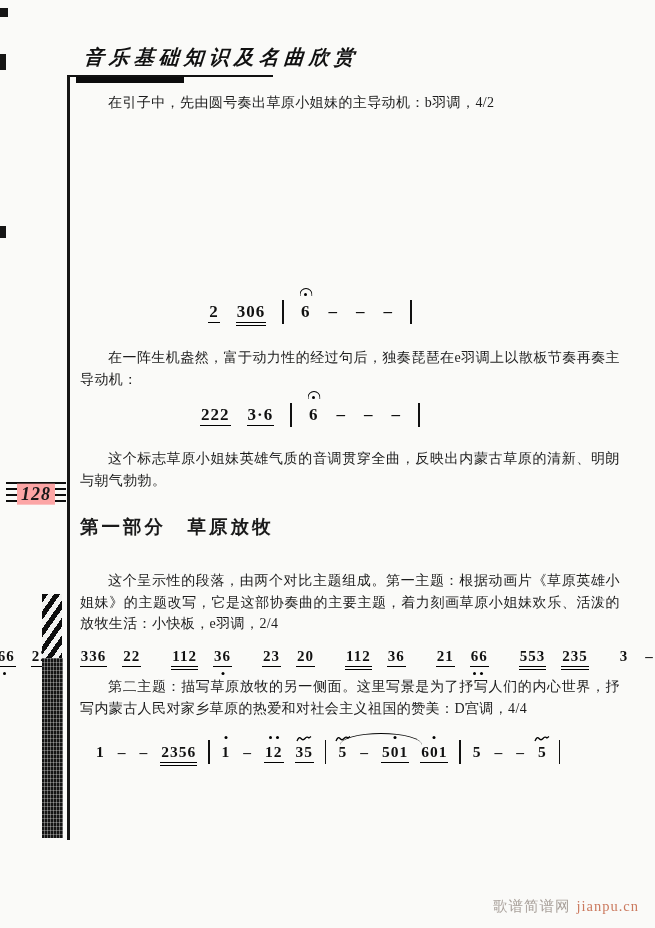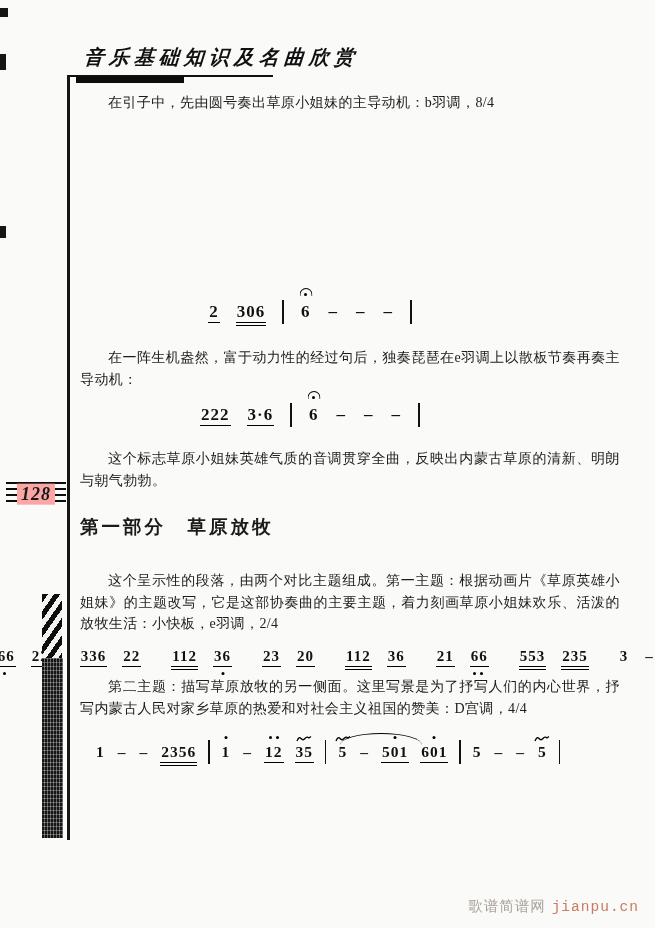--- a/index.html
+++ b/index.html
@@ -93,42 +93,42 @@
       #141414;
   }
   .edge-mark{position:absolute;background:#151515;}
   .m1{left:0;top:8px;width:8px;height:9px;}
   .m2{left:0;top:54px;width:6px;height:16px;}
   .m3{left:0;top:226px;width:6px;height:12px;}
   
   .watermark{
     position:absolute;right:16px;top:897px;
     font-size:14.5px;letter-spacing:1px;white-space:nowrap;
-    font-family:Liberation Mono, monospace;
+    font-family:Liberation Serif, serif;
   }
   .wm-name{color:#a9a19b;}
   .wm-url{color:#cb7a5f;margin-left:6px;}
 </style>
 </head>
 <body>
 
 <div class="page">
 
   <div class="book-title">音乐基础知识及名曲欣赏</div>
   <div class="title-rule-thin"></div>
   <div class="title-rule-thick"></div>
   <div class="frame-line"></div>
 
   <div class="pagenum-wrap">
     <div class="pagenum-stripes"></div>
     <span class="pagenum">128</span>
   </div>
 
   <div class="tb blockA">
-    <p>在引子中，先由圆号奏出草原小姐妹的主导动机：b羽调，8/4</p>
+    <p>在引子中，先由圆号奏出草原小姐妹的主导动机：b羽调，4/2</p>
   </div>
 
   <div class="notation nt1">
       <span class="nt u1">2</span>
       <span class="nt u2">306</span>
       <span class="bar"></span>
       <span class="nt">6<i class="fer"></i></span>
       <span class="nt">–</span>
       <span class="nt">–</span>
       <span class="nt">–</span>

